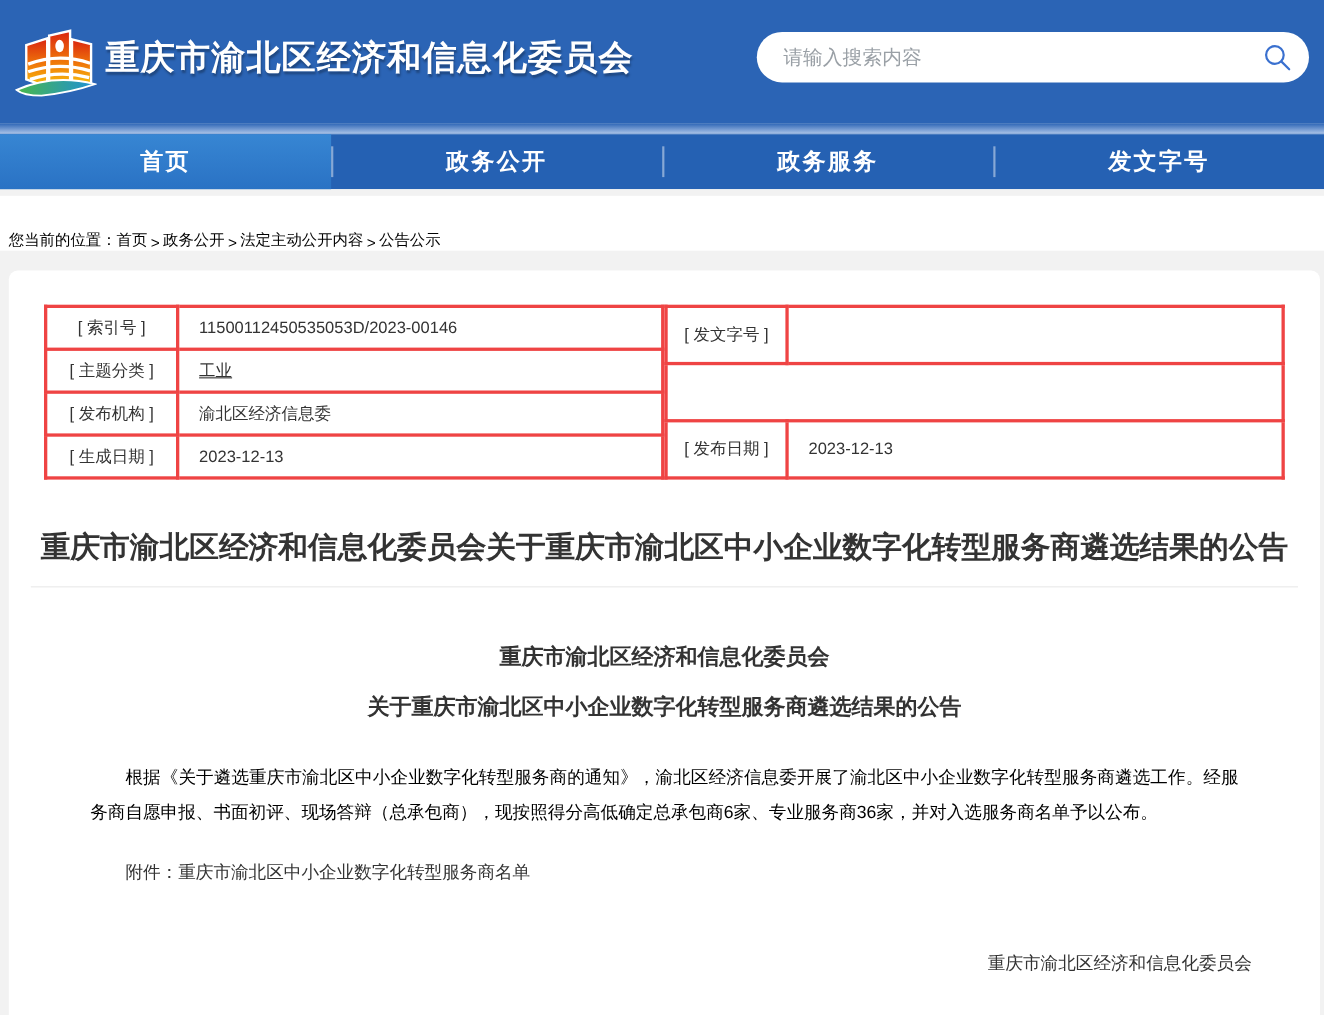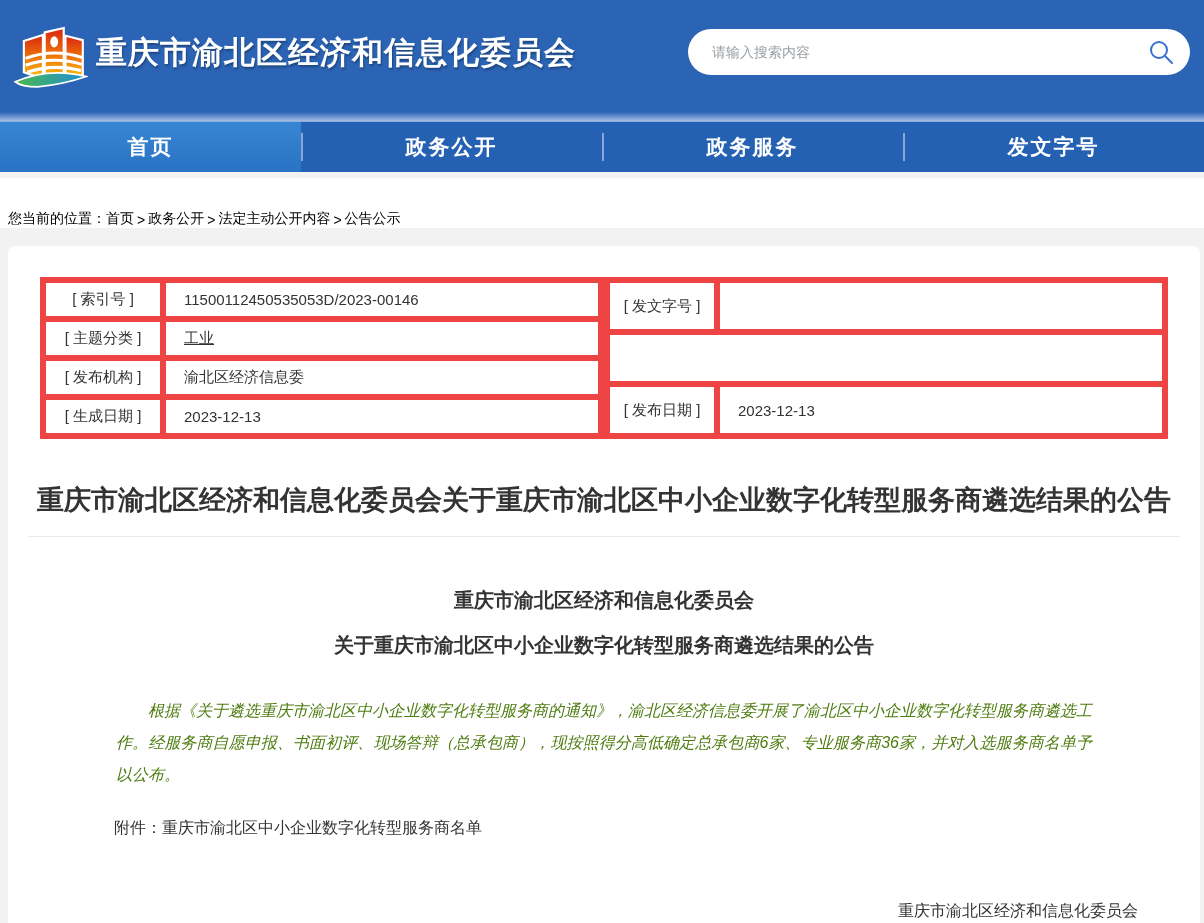--- a/index.html
+++ b/index.html
@@ -16,21 +16,21 @@
     position:absolute; left:96px; top:32px;
     font-size:31px; font-weight:bold; color:#fff; letter-spacing:1px;
     text-shadow:1px 2px 2px rgba(0,0,0,.3);
   }
   .search-box {
     position:absolute; right:14px; top:29px;
     width:502px; height:46px; background:#fff; border-radius:23px;
     display:flex; align-items:center; padding:0 16px 0 24px;
   }
   .search-box input {
-    flex:1; border:none; outline:none; font-size:14px; color:#333;
+    flex:1; border:none; outline:none; font-size:18px; color:#333;
     font-family:inherit; background:transparent;
   }
   .search-box input::placeholder { color:#9aa0a6; }
   .search-btn { width:26px; height:26px; cursor:pointer; flex:0 0 auto; background:none; border:none; padding:0; }
   
   .band { height:10px; background:linear-gradient(to bottom,#2b64b5 0%,#9db9e2 85%,#88a9d8 100%); }
   
   .nav { height:50px; background:#2561b3; display:flex; }
   .nav-item {
     flex:1; display:flex; align-items:center; justify-content:center;
@@ -54,40 +54,40 @@
   .gap2 { height:18px; background:#f2f2f2; }
   
   .card {
     margin:0 4px 0 8px; background:#fff; border-radius:8px 8px 0 0;
     height:677px; padding-top:31px; overflow:hidden;
   }
   
   .meta { margin:0 32px; display:flex; }
   .meta table { width:50%; border-collapse:collapse; table-layout:fixed; }
   .meta td {
-    border:6px solid #ef4444; height:39px; font-size:15px; color:#333;
+    border:3px solid #ef4444; height:39px; font-size:15px; color:#333;
     padding:0; vertical-align:middle;
   }
   .meta td.lbl { text-align:center; }
   .meta td.val { padding-left:18px; text-align:left; }
   .meta .t-left td.lbl { width:120px; }
   .meta .t-right td.lbl { width:110px; }
   .u { text-decoration:underline; cursor:pointer; }
   
   .doc-title {
     margin:42px 18px 0; text-align:center;
     font-size:27px; line-height:39px; font-weight:bold; color:#333;
   }
   .doc-hr { margin:16px 20px 0; border:none; border-top:1px solid #e9e9e9; }
   .doc-sub { text-align:center; font-size:20px; font-weight:bold; color:#333; }
   .doc-sub.s1 { margin-top:50px; }
   .doc-sub.s2 { margin-top:18px; }
   .doc-para {
-    margin:36px 108px 0; font-size:16px; line-height:32px;
-    text-indent:2em; color:#4d7c0f; text-align:justify;font-style:italic;
+    margin:36px 74px 0; font-size:16px; line-height:32px;
+    text-indent:2em; color:#000000; text-align:justify;
   }
   .doc-attach { margin:27px 74px 0; font-size:16px; text-indent:2em; color:#333; }
   .doc-attach a { color:#333; text-decoration:none; cursor:pointer; }
   .doc-sign { margin-top:62px; text-align:right; padding-right:62px; font-size:16px; color:#333; }
 </style>
 </head>
 <body>
 
 <div class="header">
   <svg class="logo" viewBox="0 0 90 90">

